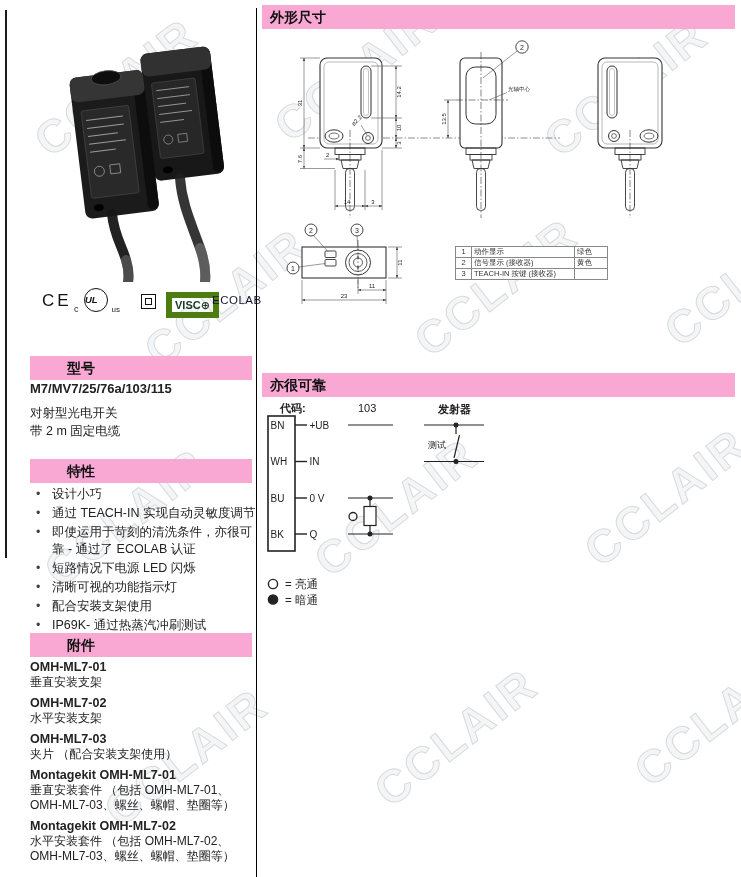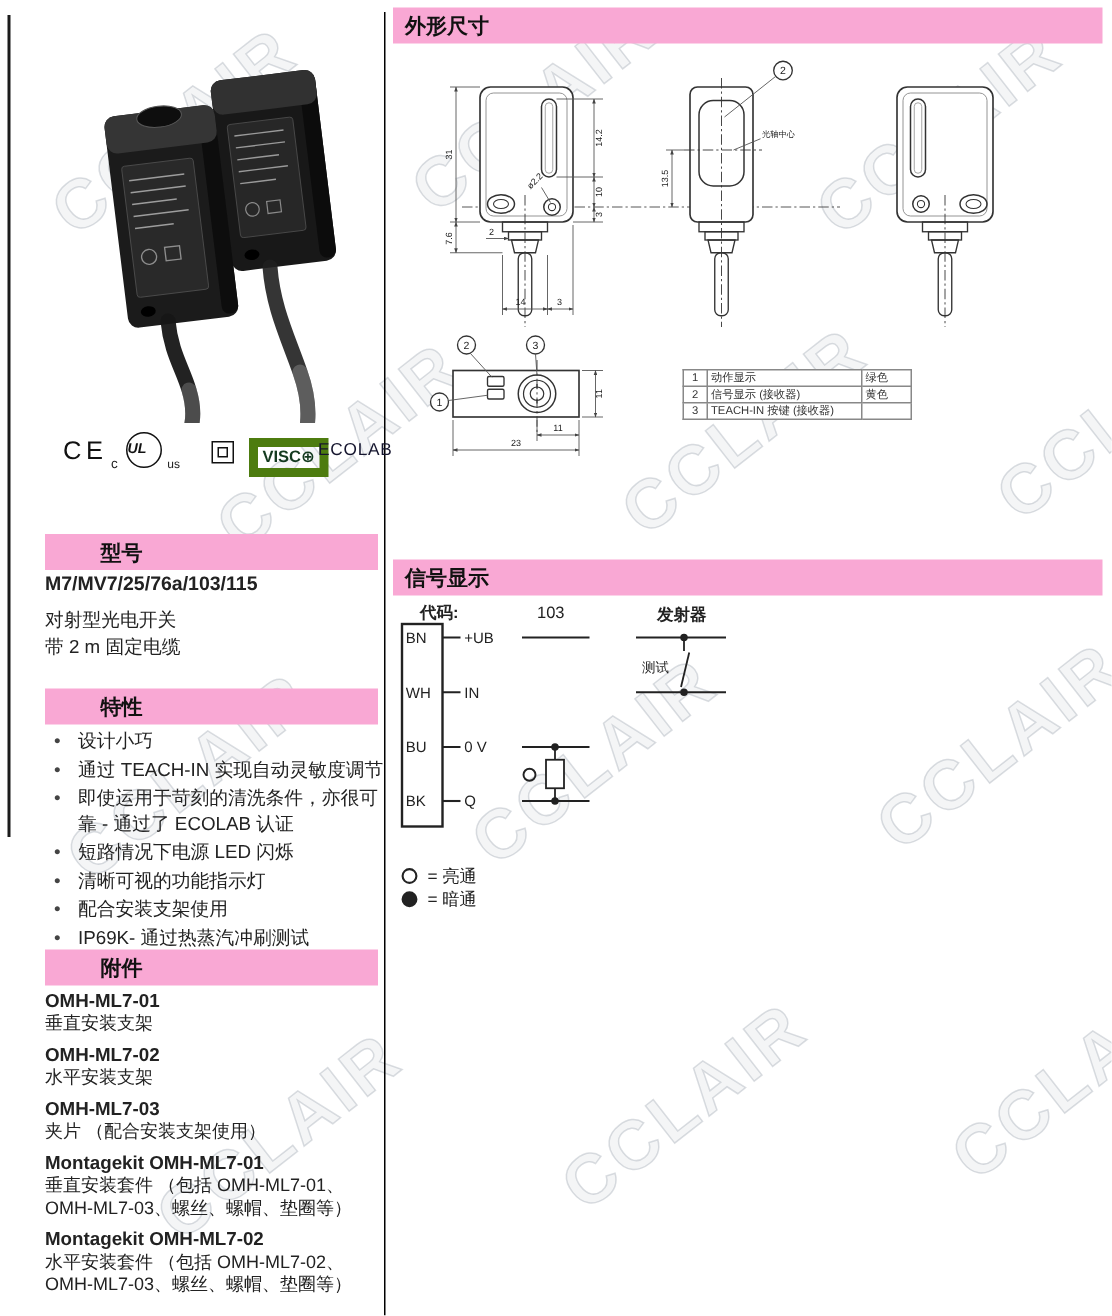--- a/index.html
+++ b/index.html
@@ -320,21 +320,21 @@
     <td class="lt-color">黄色</td>
   </tr>
   <tr>
     <td class="lt-num">3</td>
     <td>TEACH-IN 按键 (接收器)</td>
     <td class="lt-color"></td>
   </tr>
 </tbody>
   </table>
 
-<div class="abs bar bar-r" style="top:373px;">信号显示</div>
+<div class="abs bar bar-r" style="top:373px;">亦很可靠</div>
 
 <svg class="abs" style="left:262px;top:400px;" width="473" height="220" viewBox="0 0 473 220">
   <text x="18" y="12" font-size="11" font-weight="bold">代码:</text>
   <text x="96" y="12" font-size="11">103</text>
   <text x="176" y="13" font-size="11" font-weight="bold">发射器</text>
 
   <rect x="6" y="16" width="27" height="135" fill="none" stroke="#222" stroke-width="1.6"></rect>
 
   <g>
     <text x="8.5" y="28.5" font-size="10">BN</text>

